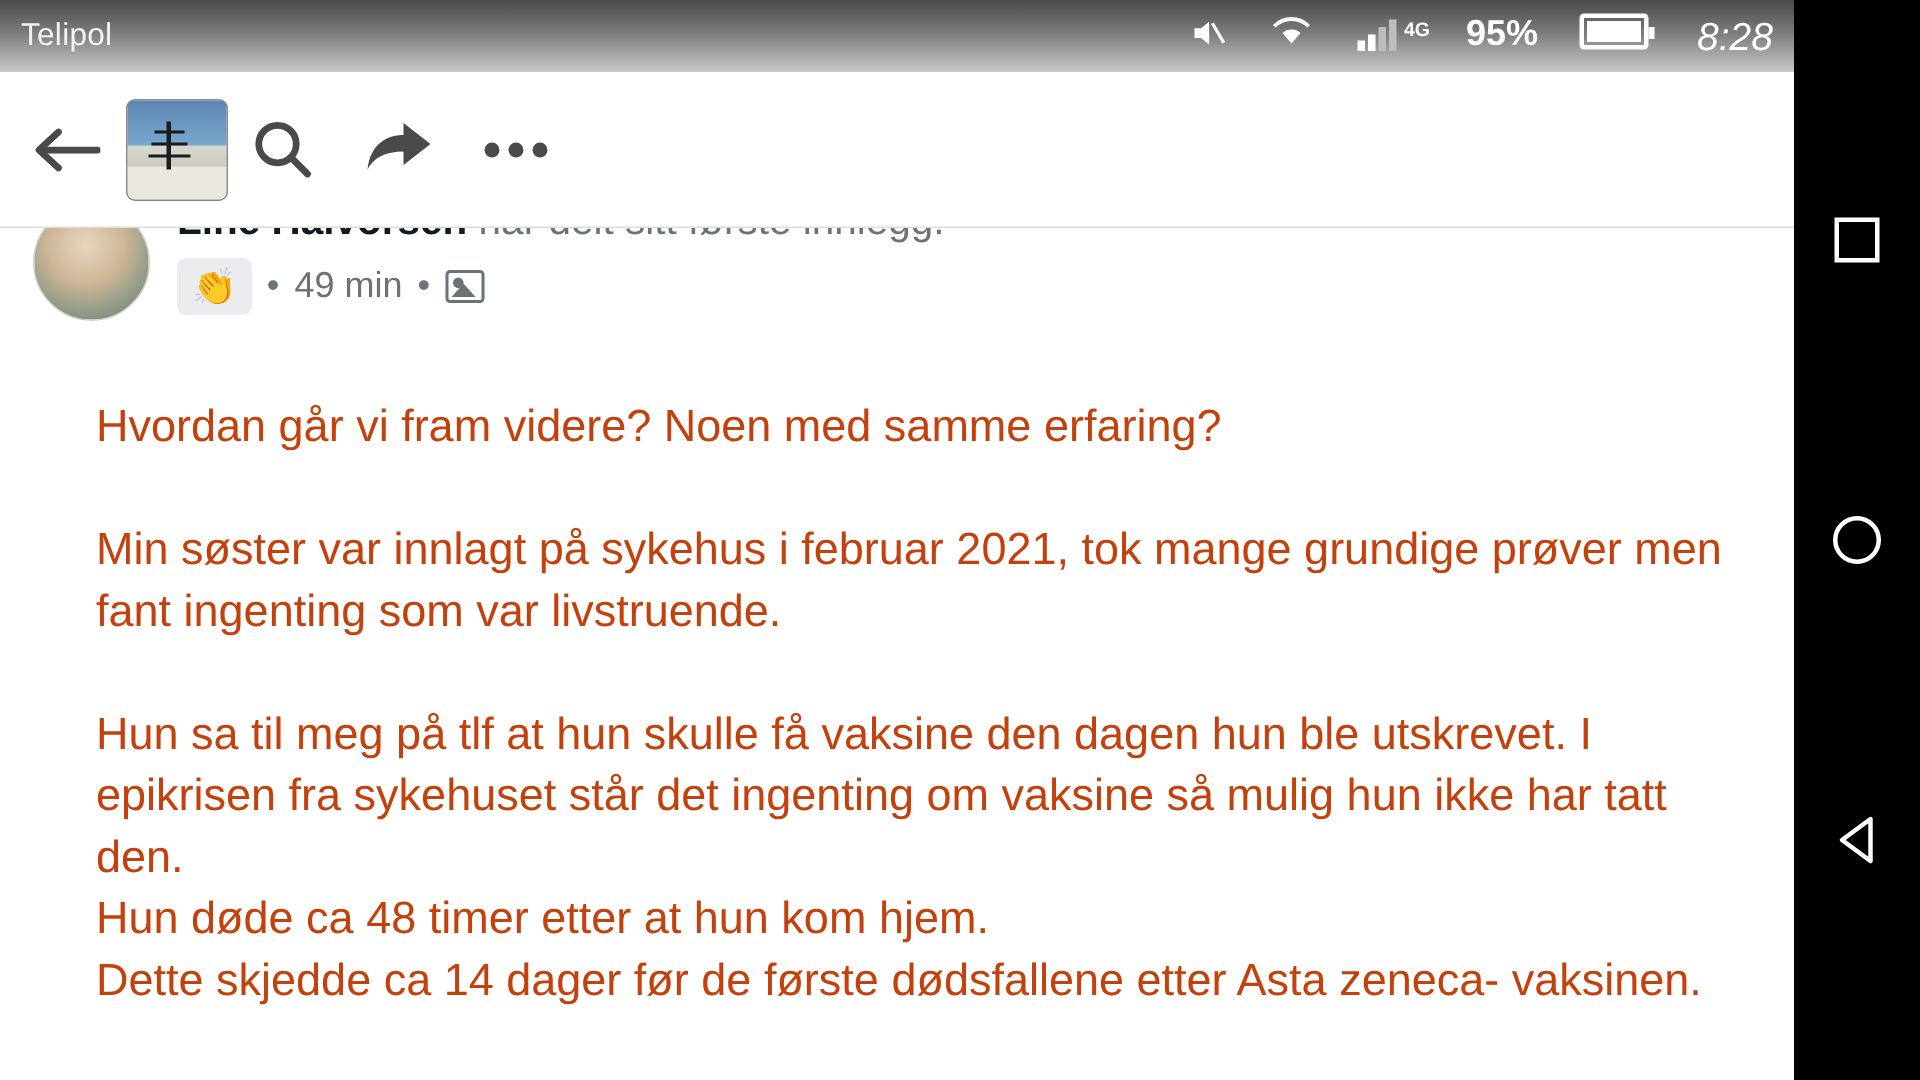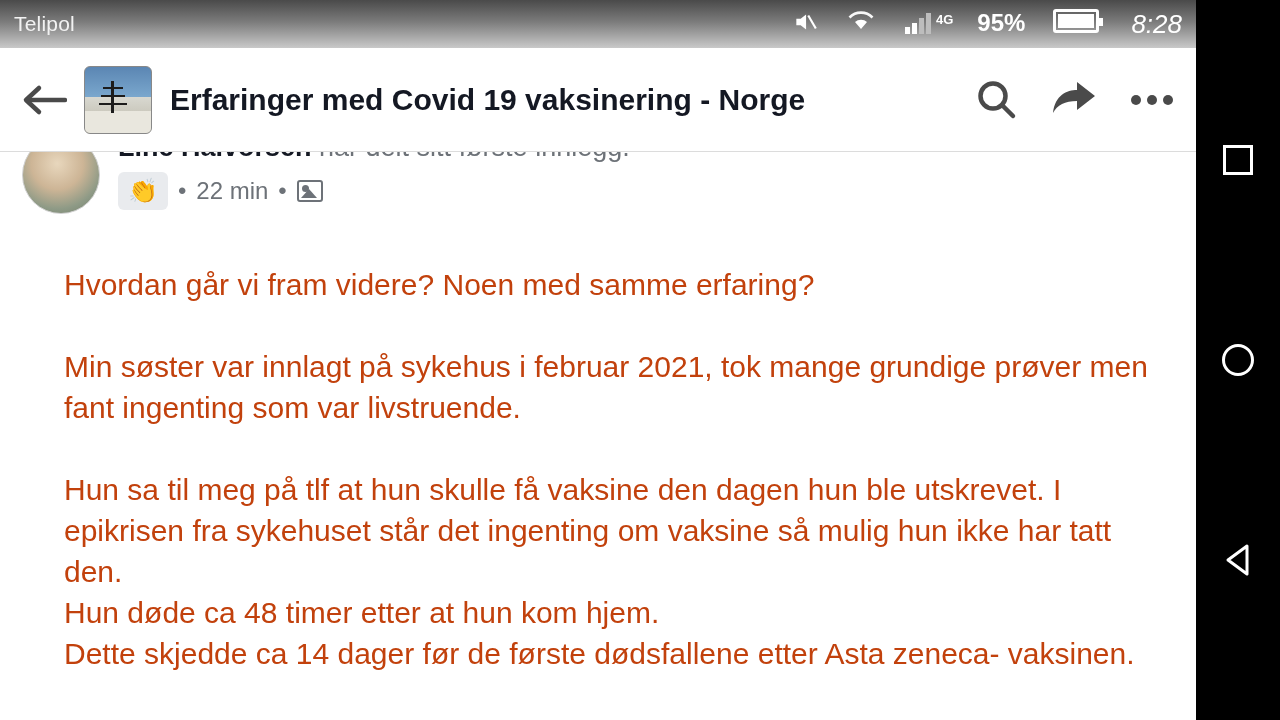--- a/index.html
+++ b/index.html
@@ -347,21 +347,20 @@
           <path d="M18 5 L5 17 L18 29" stroke="#4a4a4a" stroke-width="4.5" fill="none" stroke-linecap="round" stroke-linejoin="round"></path>
         </svg>
       </div>
       <div class="group-avatar">
         <div class="snow"></div>
         <div class="tree"></div>
         <div class="branch" style="left:18px;top:20px;width:20px;height:2px;"></div>
         <div class="branch" style="left:16px;top:28px;width:24px;height:2px;"></div>
         <div class="branch" style="left:14px;top:36px;width:28px;height:2px;"></div>
       </div>
-      <div class="group-title">Erfaringer med Covid 19 vaksinering - Norge</div>
       <div class="appbar-actions">
         <div class="act">
           <svg width="44" height="44" viewBox="0 0 44 44">
             <circle cx="19" cy="18" r="12.5" stroke="#4a4a4a" stroke-width="4.5" fill="none"></circle>
             <line x1="28" y1="27" x2="39" y2="38" stroke="#4a4a4a" stroke-width="4.5" stroke-linecap="round"></line>
           </svg>
         </div>
         <div class="act">
           <svg width="48" height="42" viewBox="0 0 48 42">
             <path d="M3 34 C5 16 17 11 27 11 L27 3 L45 17 L27 31 L27 22 C15 22 7 26 3 34 Z" fill="#4a4a4a"></path>
@@ -380,21 +379,21 @@
     <div class="post">
       <div class="post-head">
         <div class="post-avatar"></div>
         <div class="post-meta">
           <div class="poster-line">
             <span class="poster-name">Line Halvorsen</span><span class="poster-sub"> har delt sitt første innlegg.</span>
           </div>
           <div class="sub-line">
             <span class="reaction-pill">👏</span>
             <span>•</span>
-            <span>22 min</span>
+            <span>49 min</span>
             <span>•</span>
             <span class="privacy-ico"></span>
           </div>
         </div>
       </div>
 
       <div class="post-body">Hvordan går vi fram videre? Noen med samme erfaring?
 
 Min søster var innlagt på sykehus i februar 2021, tok mange grundige prøver men fant ingenting som var livstruende.
 

